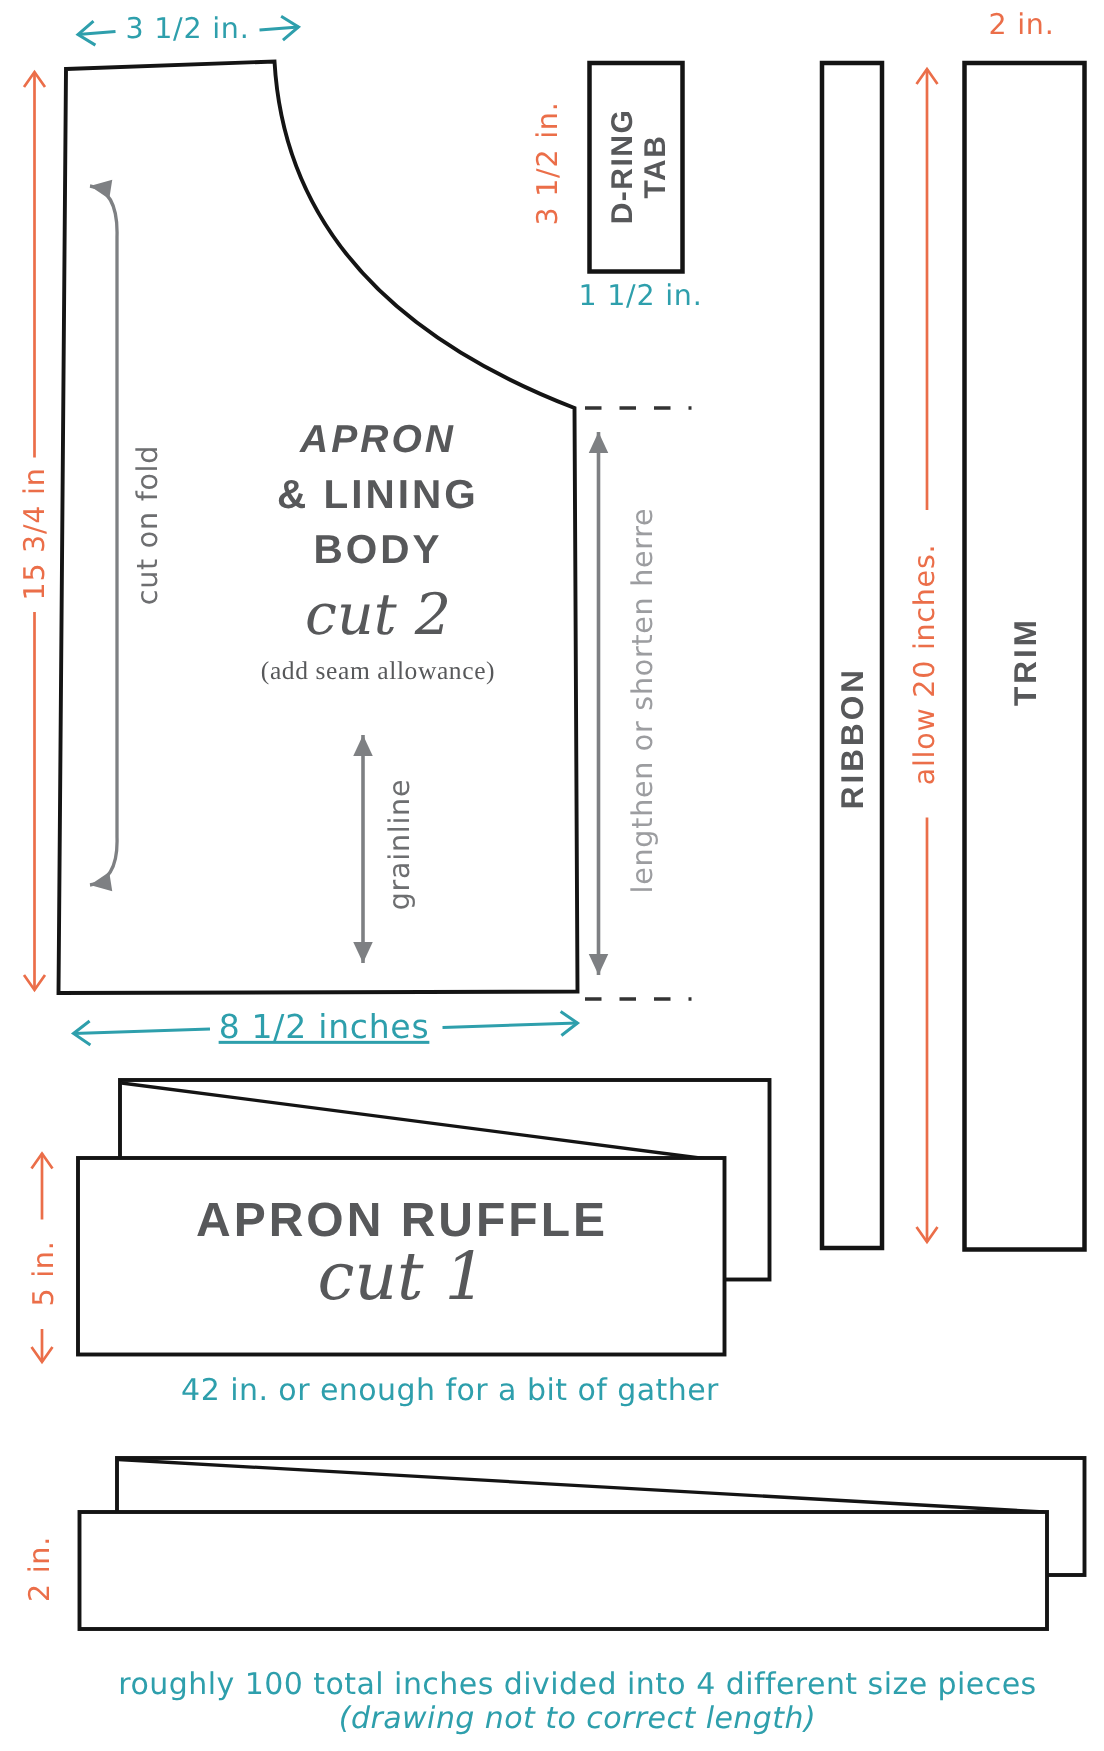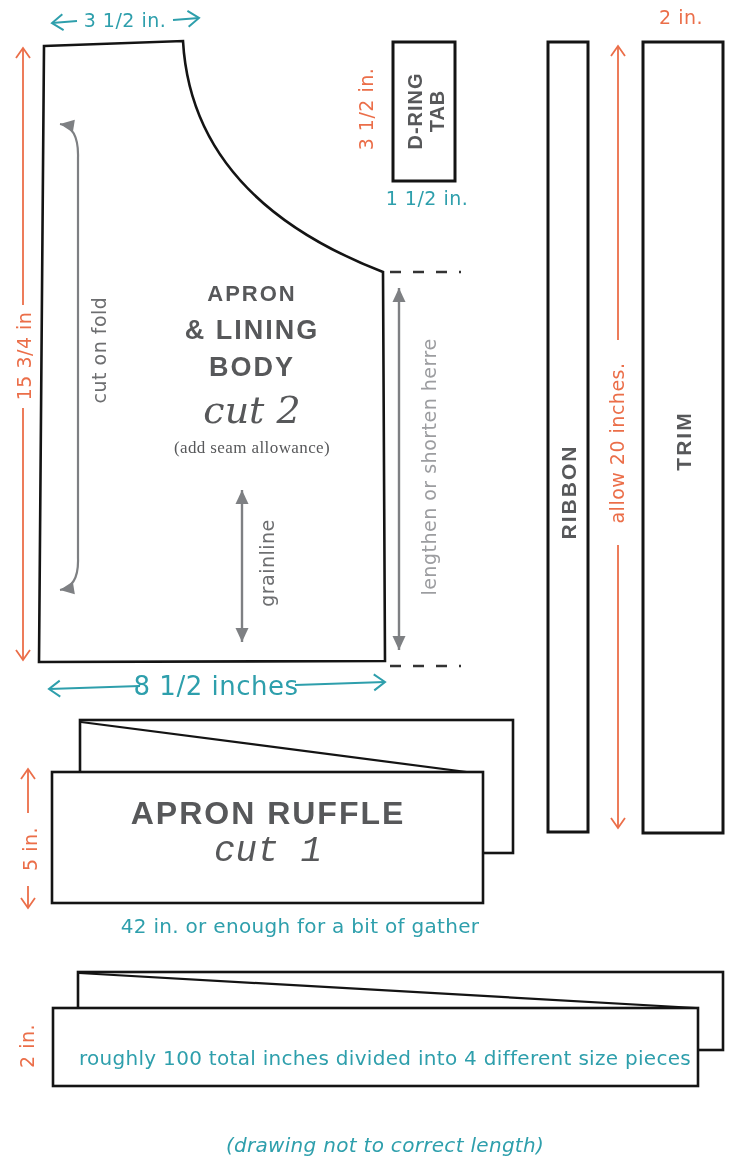--- a/index.html
+++ b/index.html
@@ -12,21 +12,21 @@
   .canvas svg{position:absolute;left:0;top:0;}
   .lbl{position:absolute;white-space:nowrap;transform:translate(-50%,-50%);line-height:1.1;}
   .rot{transform:translate(-50%,-50%) rotate(-90deg);}
   .teal{color:var(--teal);}
   .orange{color:var(--orange);}
   .darktxt{color:var(--dark);}
   .graytxt{color:var(--gray);}
   .lgraytxt{color:var(--light-gray);}
   .meas{font-size:19px;letter-spacing:.5px;}
   .note{font-size:20px;letter-spacing:.3px;}
-  .big-meas{font-size:26px;letter-spacing:.5px;}
+  .big-meas{font-size:22px;letter-spacing:.5px;text-decoration:underline;}
   .heading{font-family:"Liberation Sans",sans-serif;font-weight:bold;color:var(--dark);letter-spacing:2px;}
   .script{font-family:"DejaVu Serif",serif;font-style:italic;font-weight:normal;letter-spacing:0;}
   .center-block{text-align:center;}
   .outline-stroke{fill:#fff;stroke:var(--outline);}
   .nofill{fill:none;}
   .teal-stroke{stroke:var(--teal);}
   .orange-stroke{stroke:var(--orange);}
   .gray-stroke{stroke:var(--arrow-gray);}
   .italic{font-style:italic;}
 </style>
@@ -100,21 +100,21 @@
     <div>TAB</div>
   </div>
 
   <div class="lbl teal meas" style="left:427px;top:198px;">1 1/2 in.</div>
 
   <div class="lbl rot orange meas" style="left:24px;top:356px;">15 3/4 in</div>
 
   <div class="lbl rot graytxt meas" style="left:99px;top:350px;">cut on fold</div>
 
   <div class="lbl center-block" style="left:252px;top:368px;">
-    <div class="heading" style="font-size:22px;line-height:37px;">APRON</div>
+    <div class="heading" style="font-size:26px;line-height:37px;font-style:italic;">APRON</div>
     <div class="heading" style="font-size:27px;line-height:37px;">&amp; LINING</div>
     <div class="heading" style="font-size:27px;line-height:37px;">BODY</div>
     <div class="script darktxt" style="font-size:38px;line-height:48px;">cut 2</div>
     <div class="darktxt" style="font-size:17px;line-height:28px;letter-spacing:.4px;font-family:Liberation Serif, serif;">(add seam allowance)</div>
   </div>
 
   <div class="lbl rot graytxt meas" style="left:267px;top:563px;">grainline</div>
 
   <div class="lbl rot lgraytxt meas" style="left:429px;top:467px;">lengthen or shorten herre</div>
 
@@ -123,24 +123,24 @@
   <div class="lbl rot heading" style="left:569px;top:492px;font-size:21px;">RIBBON</div>
 
   <div class="lbl rot orange meas" style="left:617px;top:443px;">allow 20 inches.</div>
 
   <div class="lbl rot heading" style="left:684px;top:441px;font-size:21px;">TRIM</div>
 
   <div class="lbl rot orange meas" style="left:30px;top:849px;">5 in.</div>
 
   <div class="lbl center-block" style="left:268px;top:836px;">
     <div class="heading" style="font-size:32px;line-height:32px;">APRON RUFFLE</div>
-    <div class="script darktxt" style="font-size:36px;line-height:46px;font-family:Liberation Mono, monospace;">cut 1</div>
+    <div class="script darktxt" style="font-size:44px;line-height:46px;">cut 1</div>
   </div>
 
   <div class="lbl teal note" style="left:300px;top:926px;">42 in. or enough for a bit of gather</div>
 
   <div class="lbl rot orange meas" style="left:27px;top:1046px;">2 in.</div>
 
-  <div class="lbl teal note" style="left:385px;top:1058px;">roughly 100 total inches divided into 4 different size pieces</div>
+  <div class="lbl teal note" style="left:385px;top:1122px;">roughly 100 total inches divided into 4 different size pieces</div>
 
   <div class="lbl teal note italic" style="left:385px;top:1145px;">(drawing not to correct length)</div>
 
 </div>
 
 </body></html>

